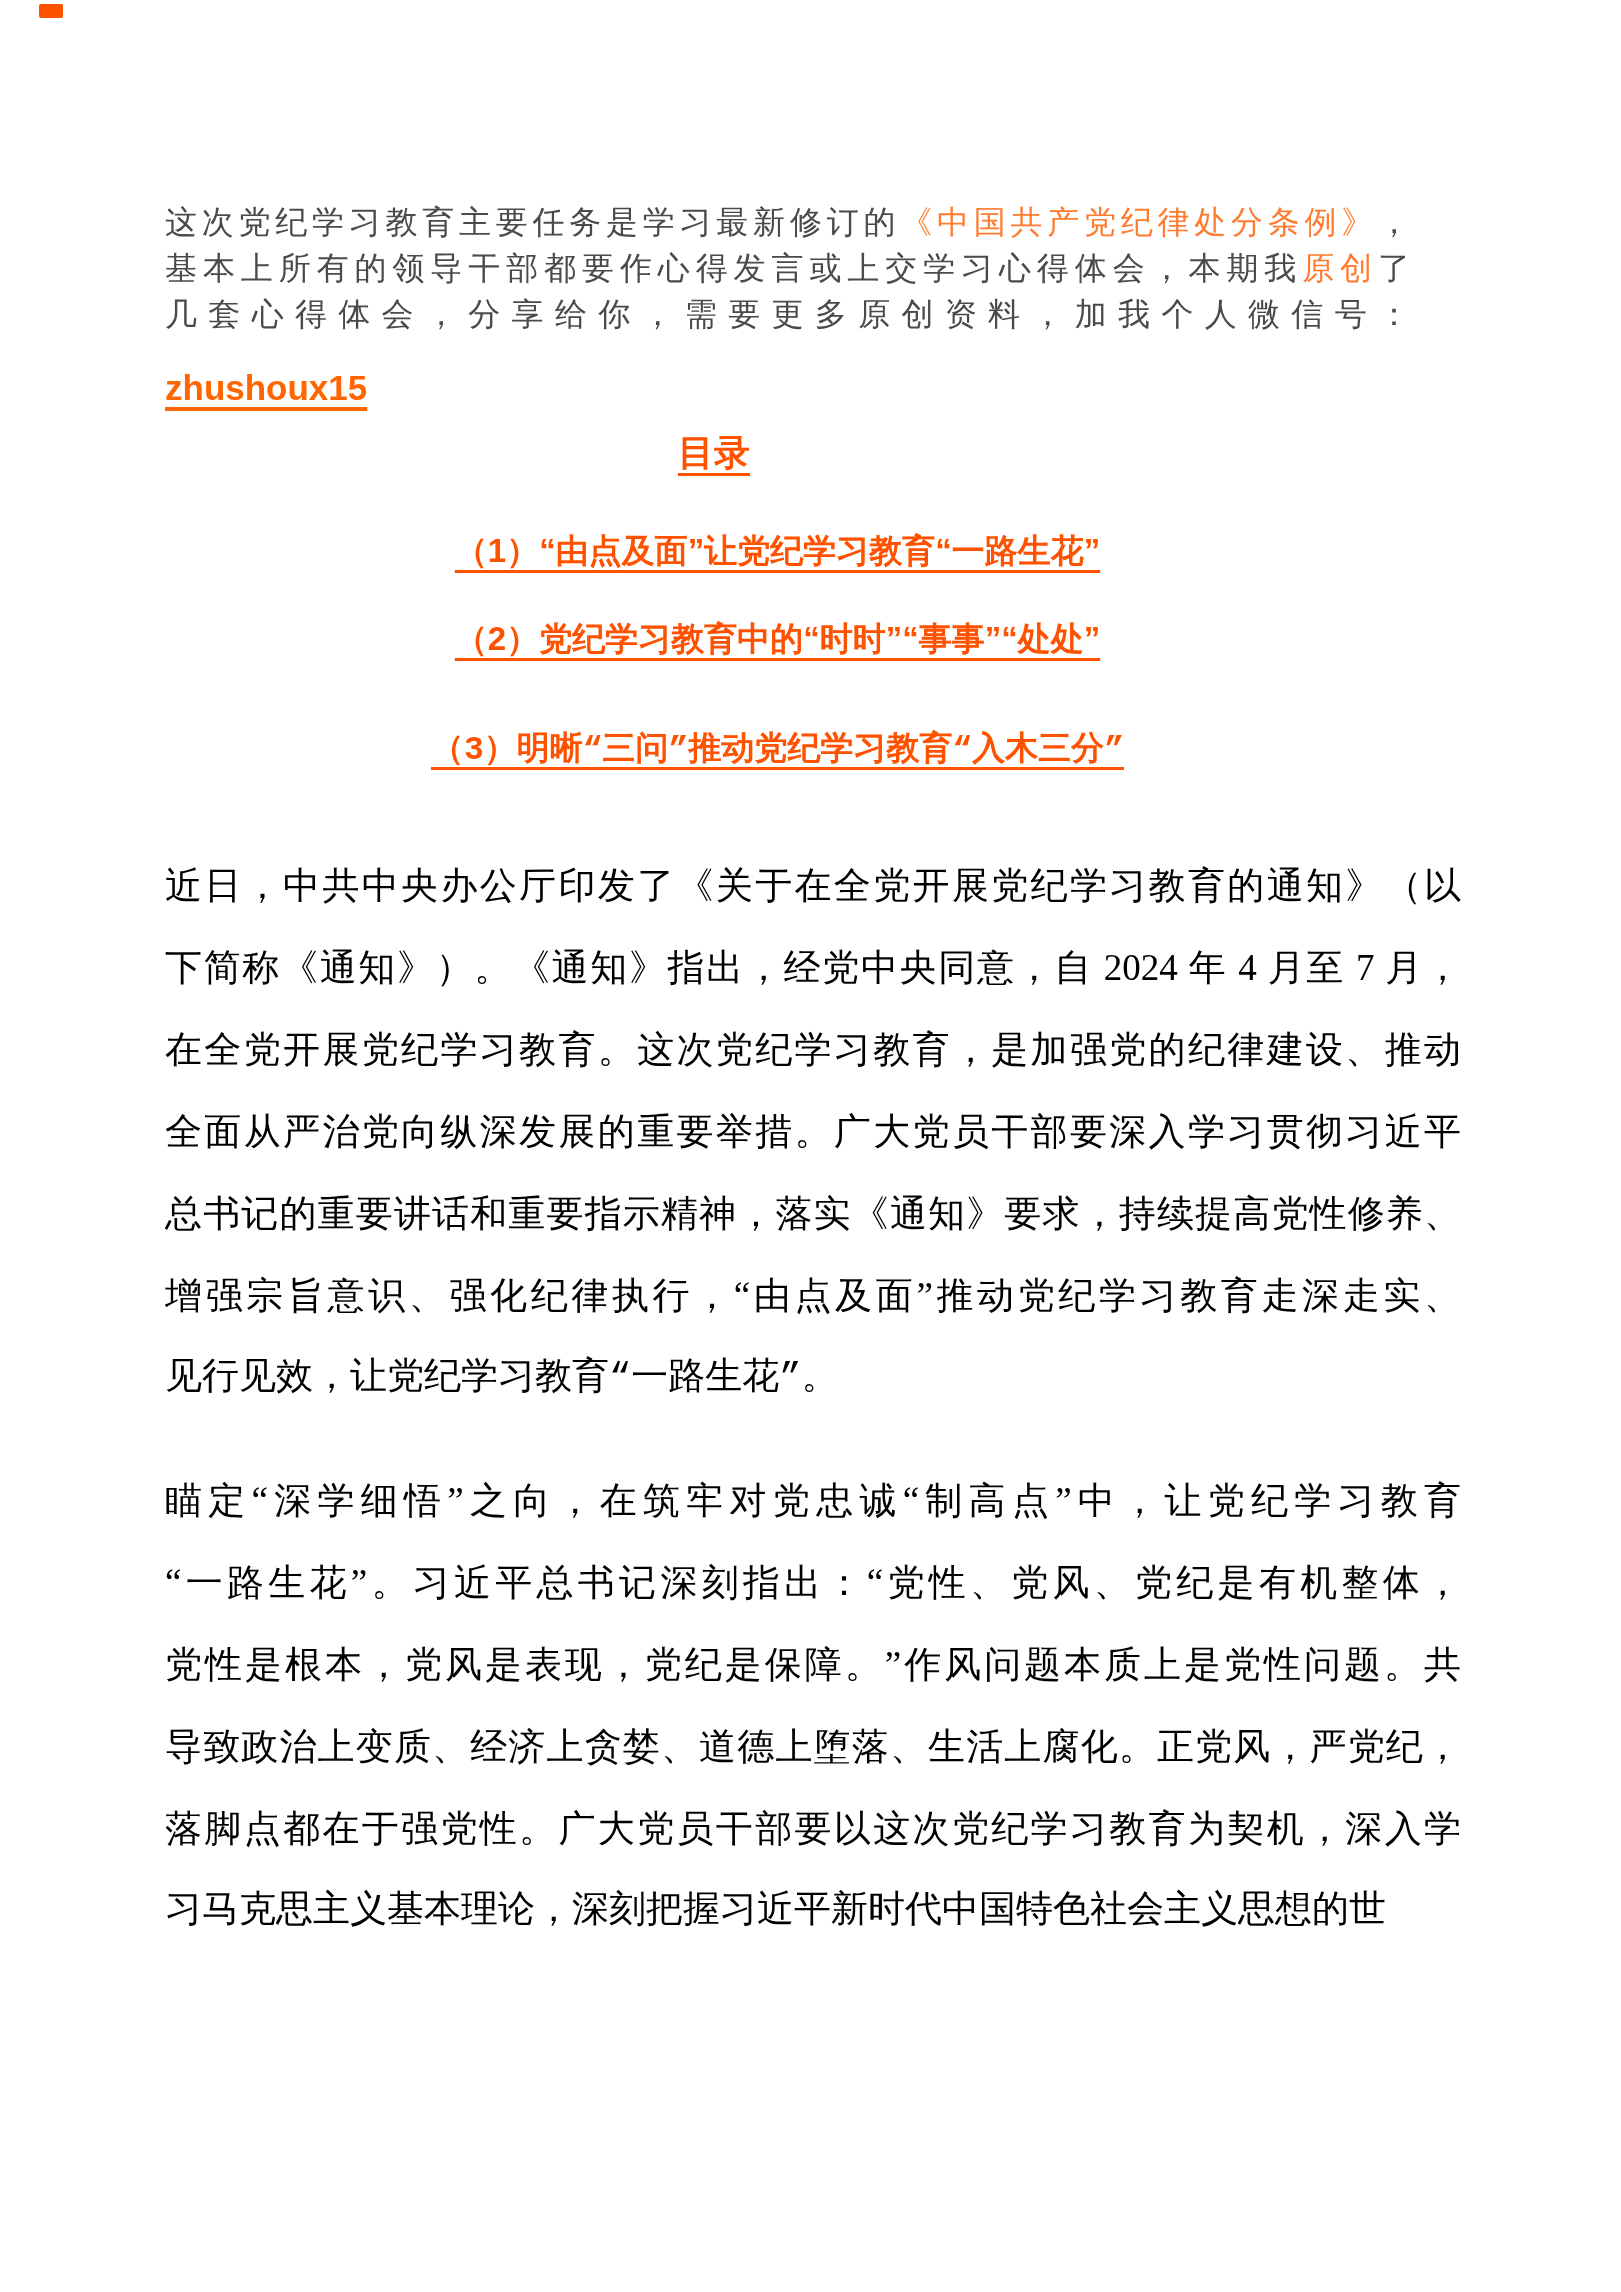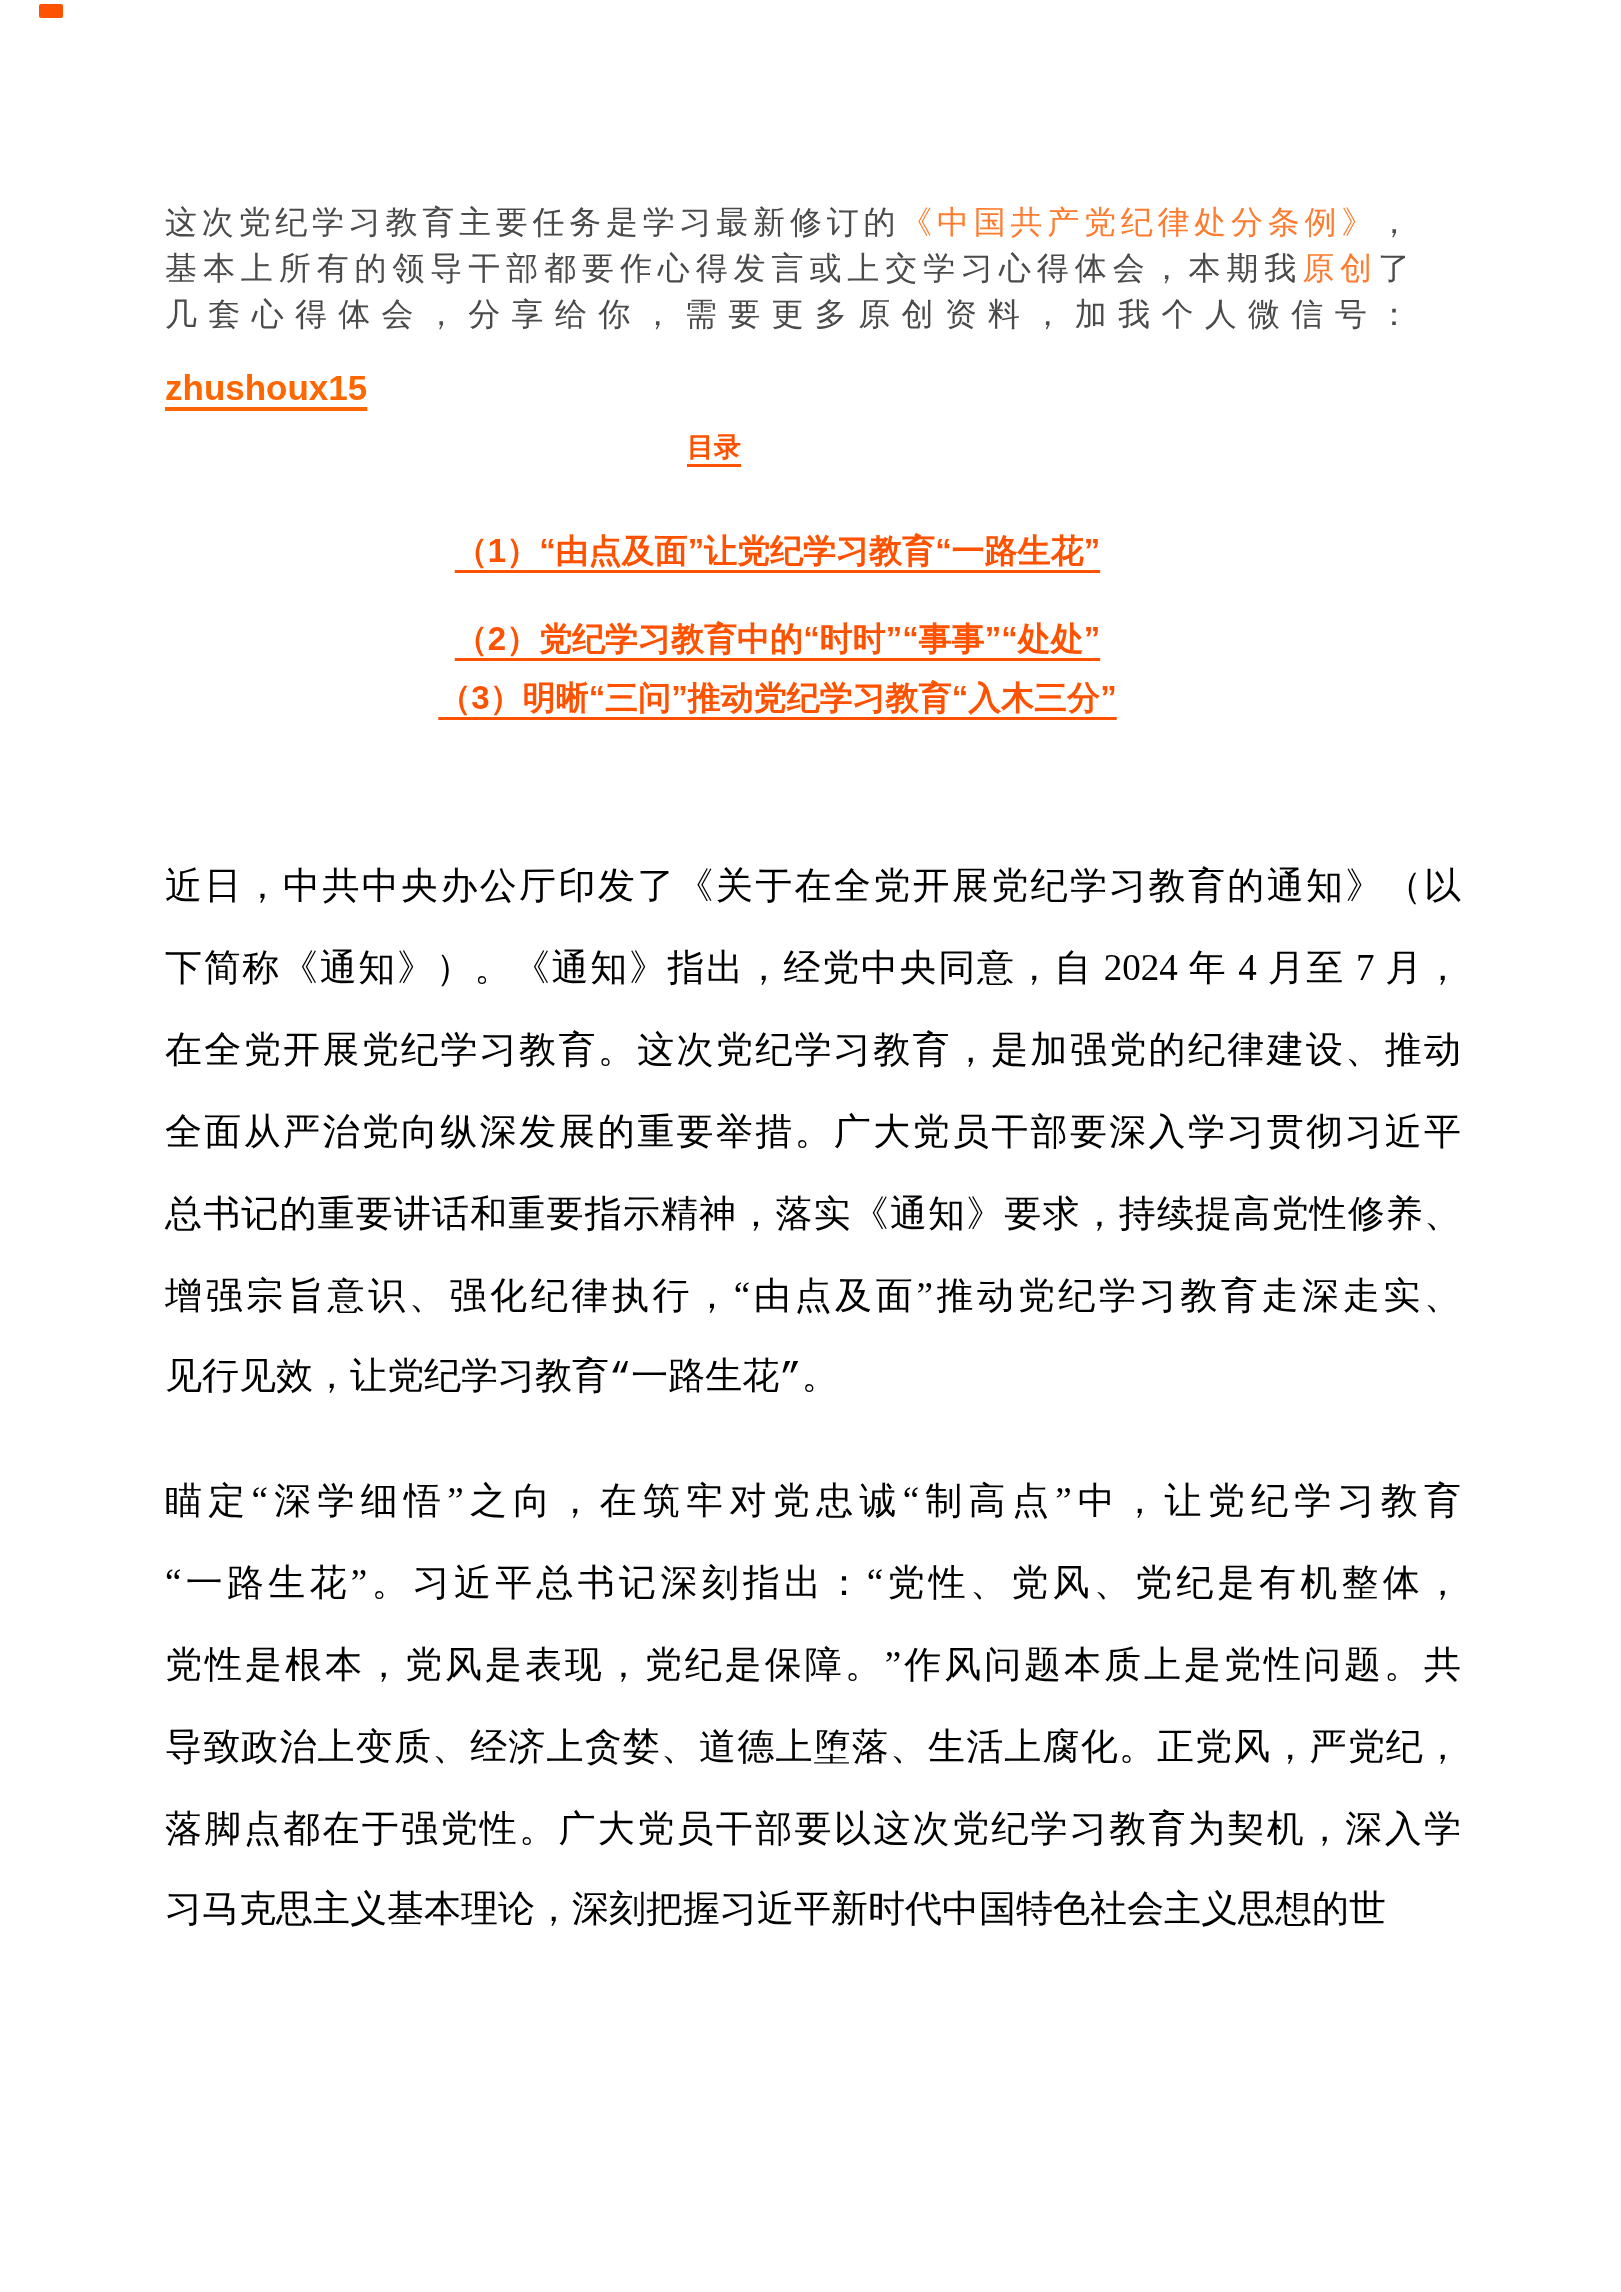--- a/index.html
+++ b/index.html
@@ -37,32 +37,32 @@
   }
   .iline.short{text-align-last:left;margin-top:28px;}
   .intro .accent{color:var(--accent-light);}
   .wechat-id{
     display:inline-block;
     color:var(--accent-link);font-weight:bold;font-size:35px;
     text-decoration:underline;text-decoration-thickness:3.9px;text-underline-offset:6.9px;
   }
   .toc-title{
     position:absolute;left:165px;top:429px;width:1098px;text-align:center;
-    color:var(--accent-toc);font-weight:bold;font-size:27px;
+    color:var(--accent-toc);font-weight:bold;font-size:36px;
   }
   .toc-title span, .toc-item span{
     text-decoration:underline;text-decoration-thickness:2.9px;text-underline-offset:7.8px;
   }
   .toc-item{
     position:absolute;left:165px;width:1225px;text-align:center;
     color:var(--accent-toc);font-weight:bold;font-size:33px;line-height:43px;
   }
   .toc-item.i1{top:529px;}
   .toc-item.i2{top:617px;}
-  .toc-item.i3{top:676px;}
+  .toc-item.i3{top:729px;font-family:Liberation Mono, monospace;}
 
   
   .section-heading{
     position:absolute;left:165px;top:794px;width:1296px;
     font-size:36px;font-weight:bold;color:var(--text-black);
     font-family:"Liberation Sans",sans-serif;white-space:nowrap;
   }
 
   
   .para{

